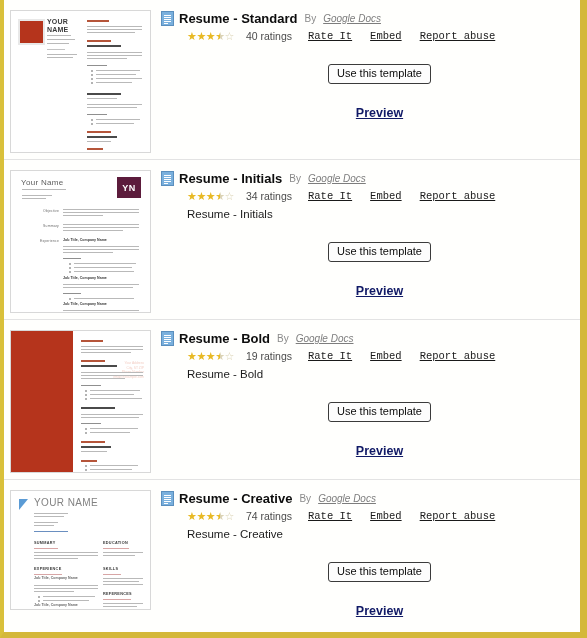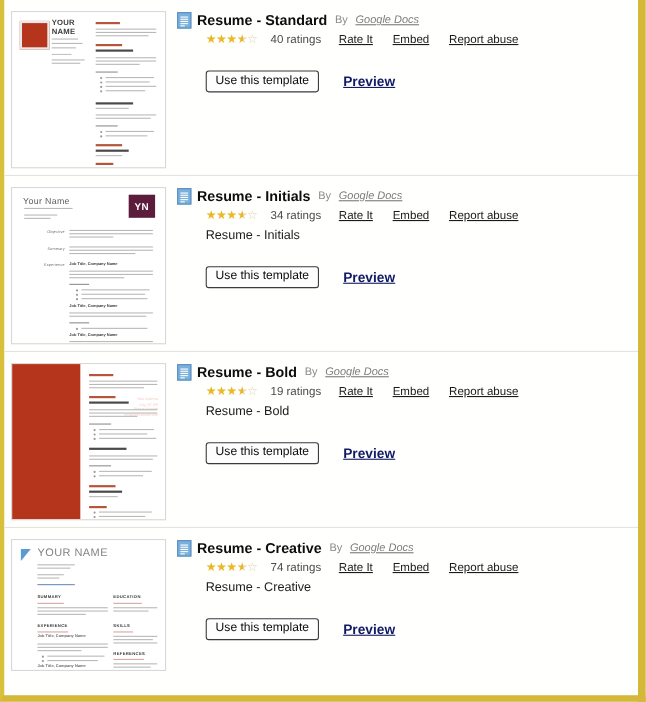--- a/index.html
+++ b/index.html
@@ -238,34 +238,36 @@
     margin-right: 16px;
     white-space: nowrap;
   }
   .meta-link {
     color: #1a1a1a;
     font-size: 10.5px;
     text-decoration: underline;
     margin-right: 18px;
     white-space: nowrap;
     cursor: pointer;
+    font-family: Liberation Mono, monospace;
   }
   .meta-link:last-child { margin-right: 0; }
 
   .r-desc {
     margin: 6px 0 0 26px;
     font-size: 11.5px;
     color: #1c1c1c;
   }
 
   .action-row {
     display: flex;
     align-items: center;
     margin: 22px 0 6px 26px;
     gap: 22px;
+    flex-direction: column;
   }
   .use-btn {
     font-family: "Liberation Sans", sans-serif;
     font-size: 11px;
     color: #0b0b0b;
     background: #fdfdfd;
     border: 1px solid #3b3b3b;
     border-radius: 3px;
     padding: 2px 8px 3px;
     cursor: pointer;

